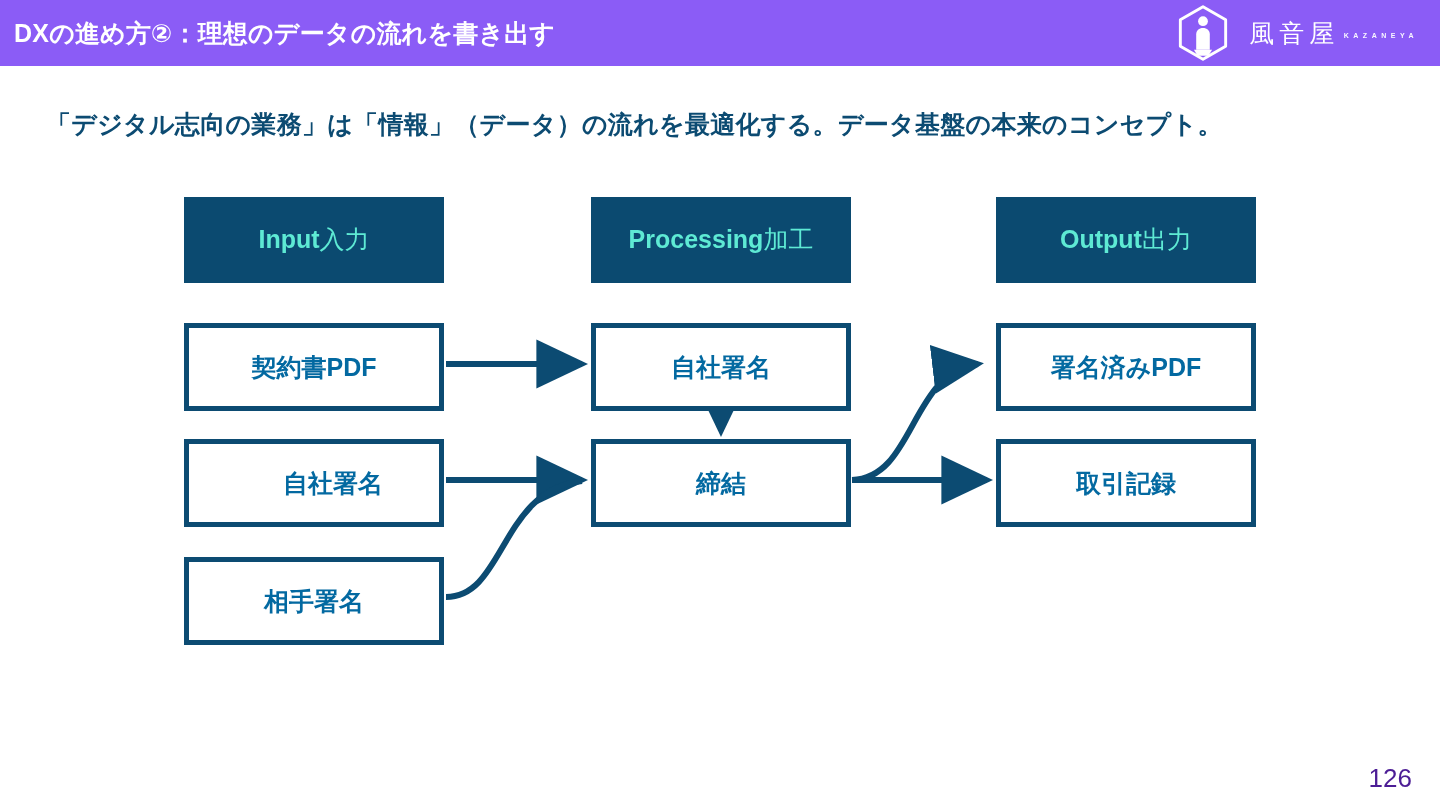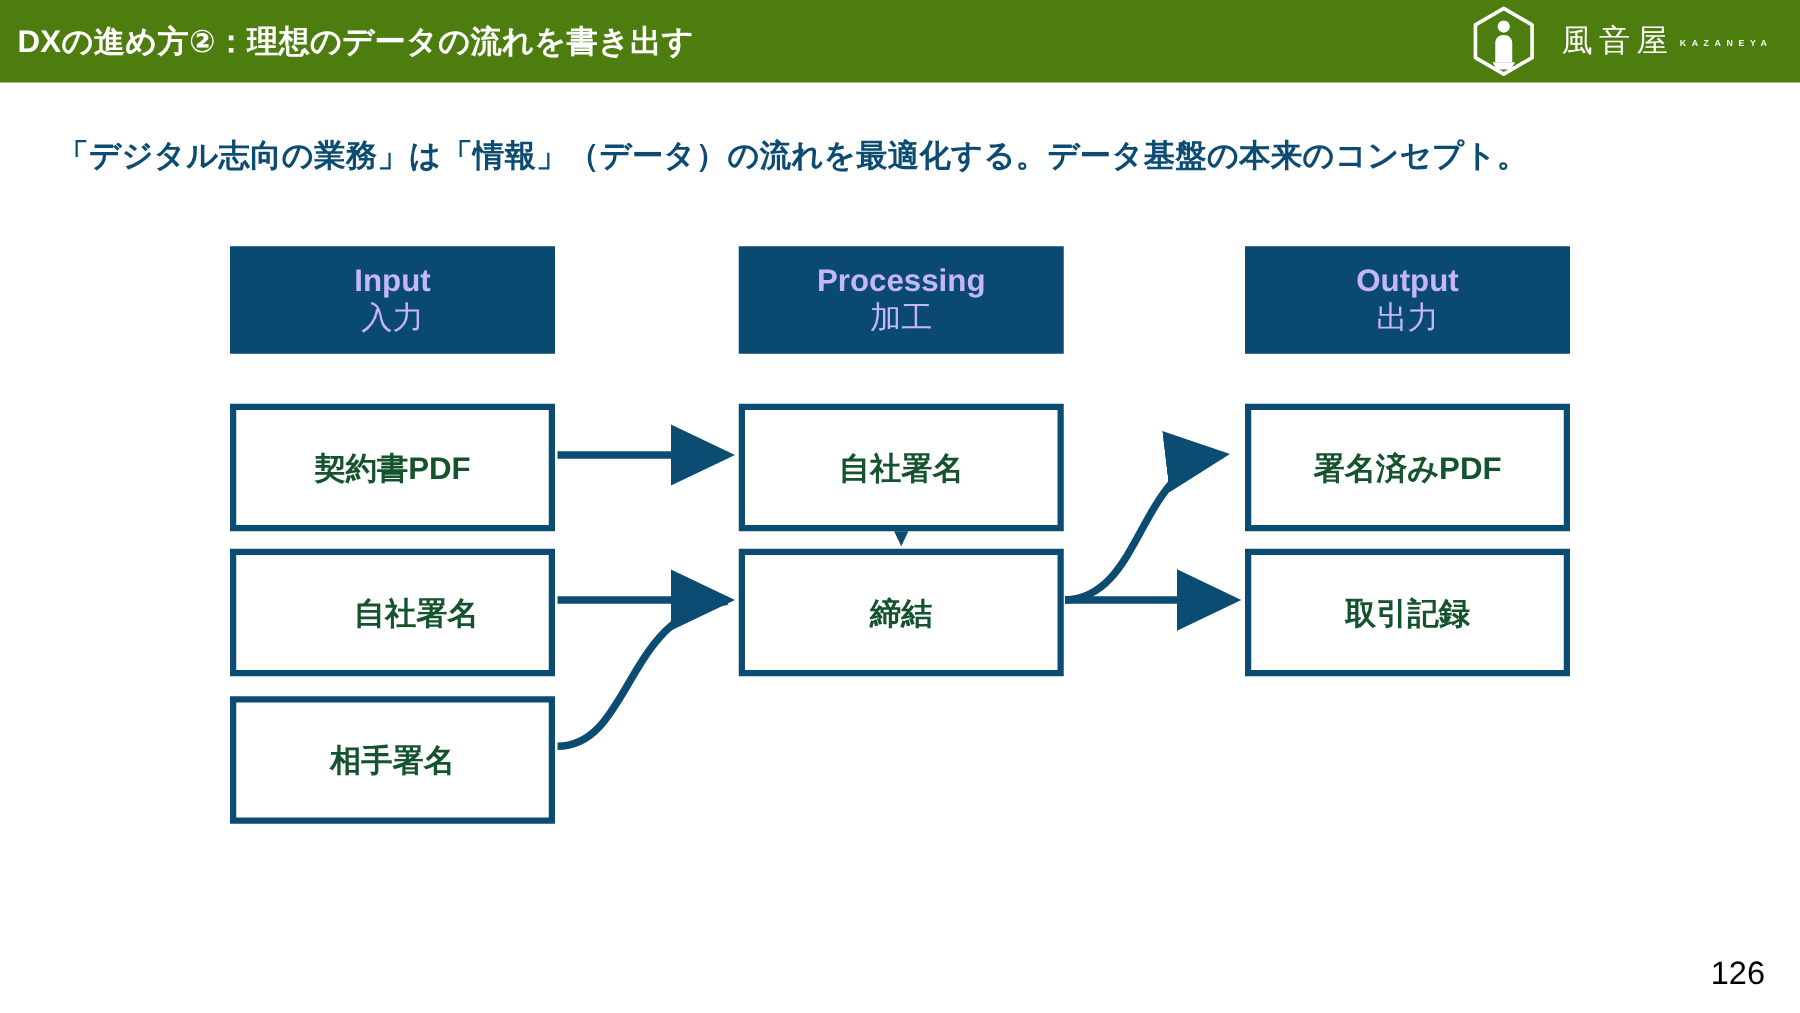--- a/index.html
+++ b/index.html
@@ -18,21 +18,21 @@
     height: 810px;
     background: #ffffff;
   }
 
   
   #header-bar {
     position: absolute;
     left: 0; top: 0;
     width: 1440px;
     height: 66px;
-    background: #4d7c0f;
+    background: #8b5cf6;
     display: flex;
     align-items: center;
   }
 
   #slide-title {
     position: absolute;
     left: 14px;
     top: 50%;
     transform: translateY(-50%);
     color: #ffffff;
@@ -94,49 +94,49 @@
     top: 0;
     width: 1440px;
     height: 810px;
   }
 
   .col-header {
     position: absolute;
     width: 260px;
     height: 86px;
     background: #0b4a70;
-    color: #c4b5fd;
-    display: flex;
-    flex-direction: column;
+    color: #5eead4;
+    display: flex;
+    flex-direction: row;
     align-items: center;
     justify-content: center;
     line-height: 1.18;
   }
   .col-header .en { font-size: 25px; font-weight: bold; }
   .col-header .jp { font-size: 25px; font-weight: normal; }
 
   .node-box {
     position: absolute;
     width: 260px;
-    height: 102px;
+    height: 88px;
     background: #ffffff;
     border: 5px solid #0c4b72;
     display: flex;
     align-items: center;
     justify-content: center;
-    color: #14532d;
+    color: #0369a1;
     font-size: 25px;
     font-weight: bold;
   }
 
   #page-number {
     position: absolute;
     right: 28px;
     bottom: 16px;
-    color: #000000;
+    color: #4c1d95;
     font-size: 26px;
     font-weight: normal;
   }
 
   
   .col-input   { left: 184px; }
   .col-process { left: 591px; }
   .col-output  { left: 996px; }
 </style>
 </head>

